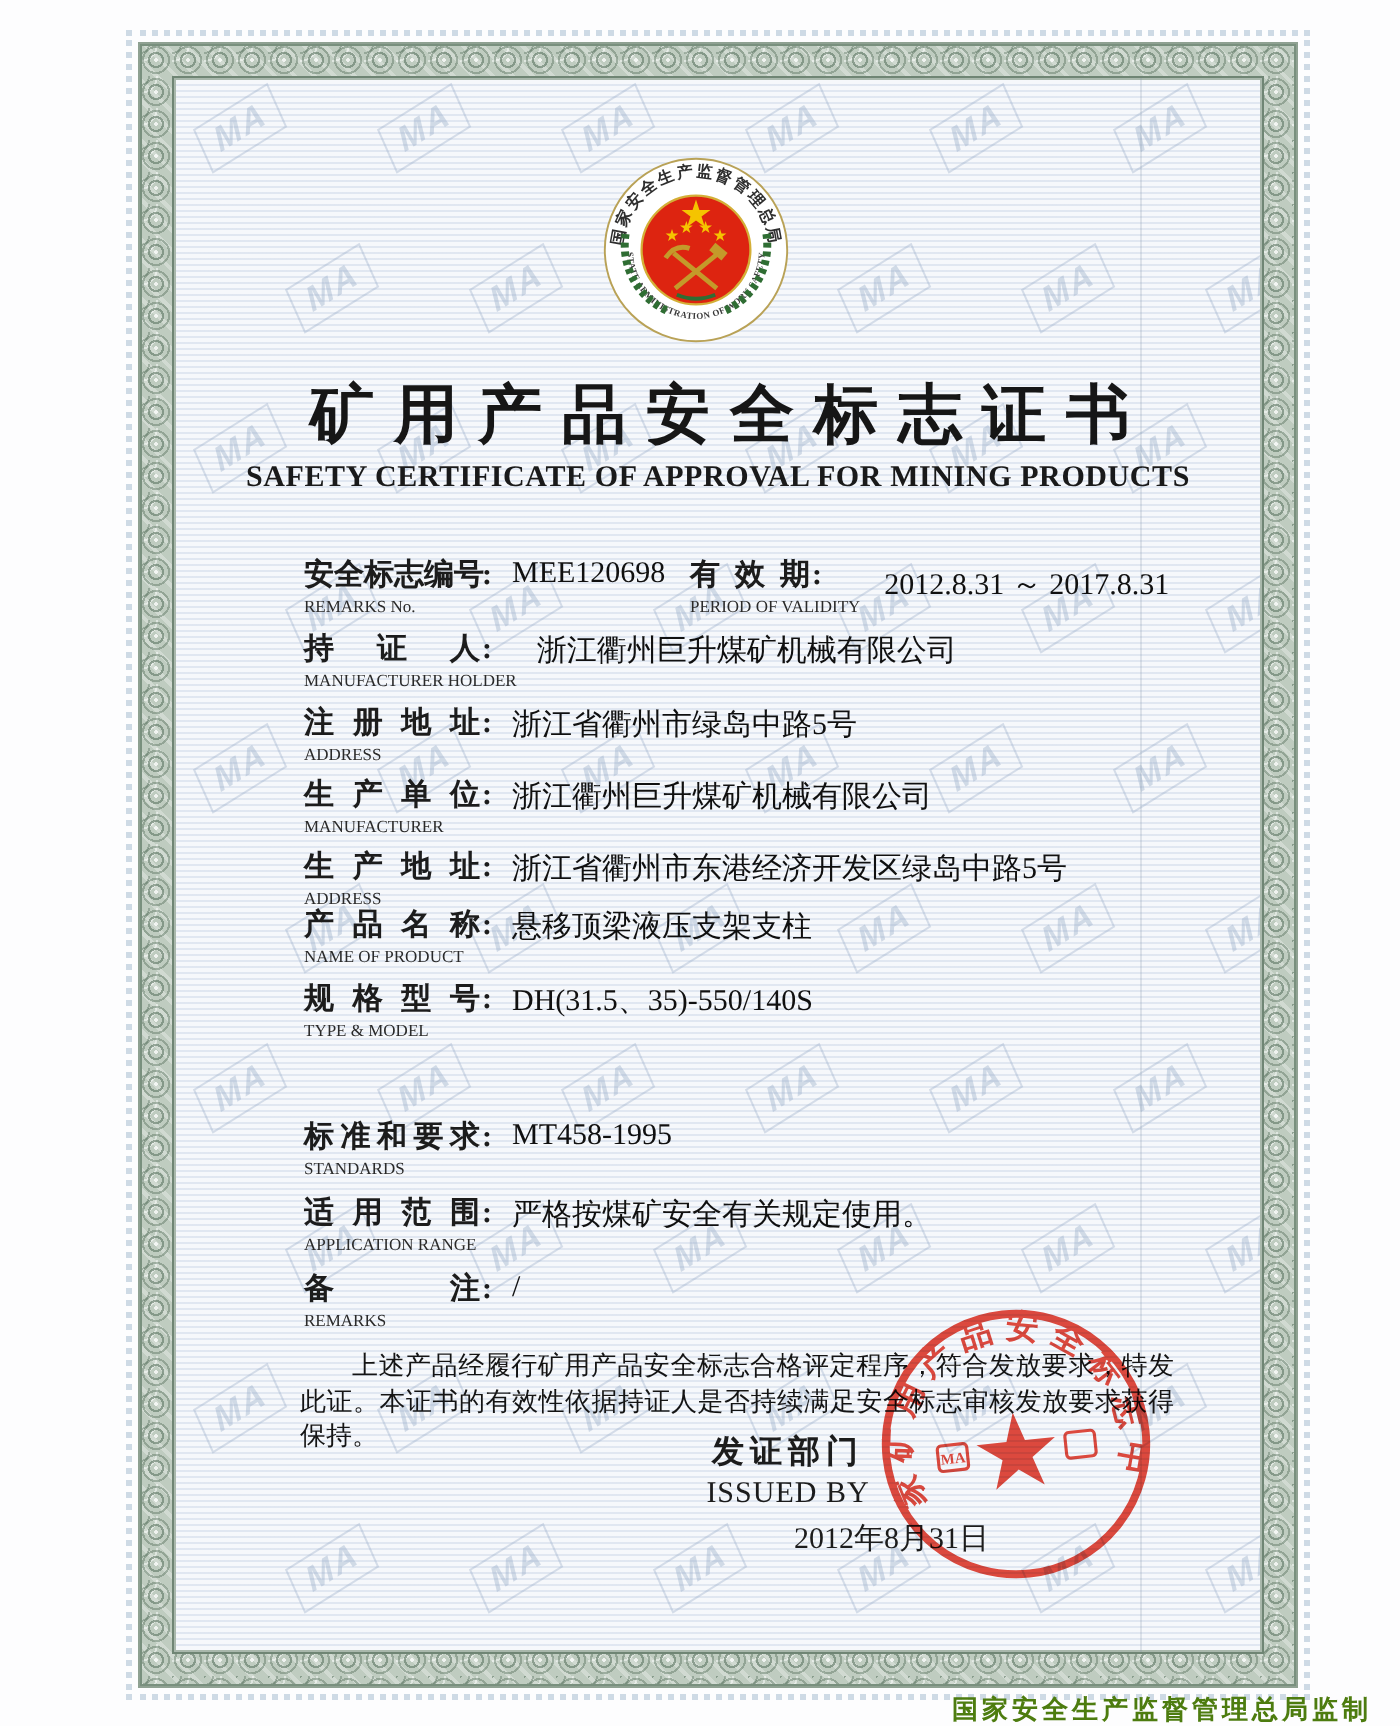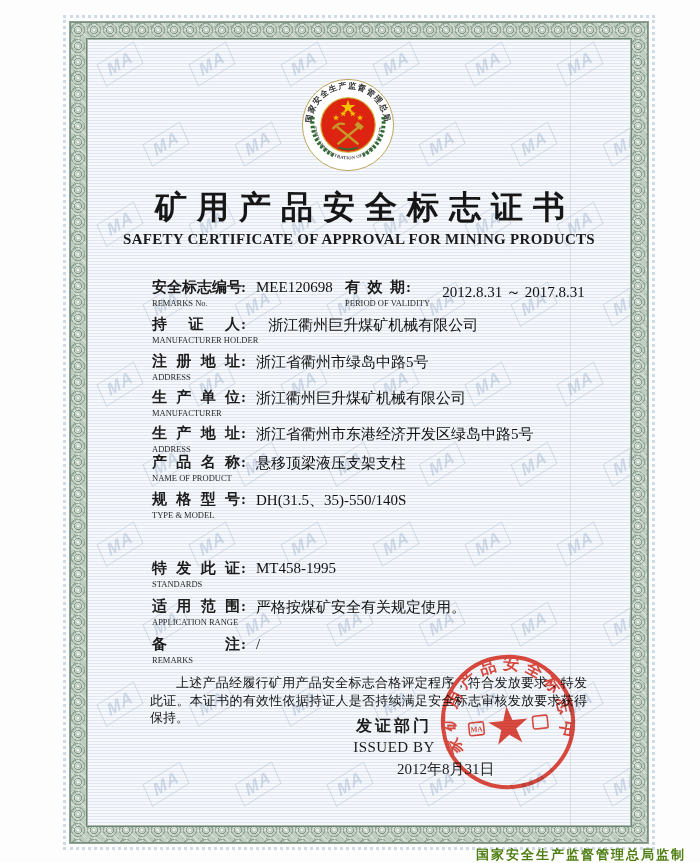--- a/index.html
+++ b/index.html
@@ -201,21 +201,21 @@
       <div class="lbl"><span class="zh">产品名称</span><span class="colon">:</span>
         <div class="en">NAME OF PRODUCT</div></div>
       <div class="val">悬移顶梁液压支架支柱</div>
     </div>
     <div class="row" style="top:490px">
       <div class="lbl"><span class="zh">规格型号</span><span class="colon">:</span>
         <div class="en">TYPE &amp; MODEL</div></div>
       <div class="val">DH(31.5、35)-550/140S</div>
     </div>
     <div class="row" style="top:559px">
-      <div class="lbl"><span class="zh">特发此证</span><span class="colon">:</span>
+      <div class="lbl"><span class="zh">标准和要求</span><span class="colon">:</span>
         <div class="en">STANDARDS</div></div>
       <div class="val">MT458-1995</div>
     </div>
     <div class="row" style="top:597px">
       <div class="lbl"><span class="zh">适用范围</span><span class="colon">:</span>
         <div class="en">APPLICATION RANGE</div></div>
       <div class="val">严格按煤矿安全有关规定使用。</div>
     </div>
     <div class="row" style="top:635px">
       <div class="lbl"><span class="zh">备注</span><span class="colon">:</span>

